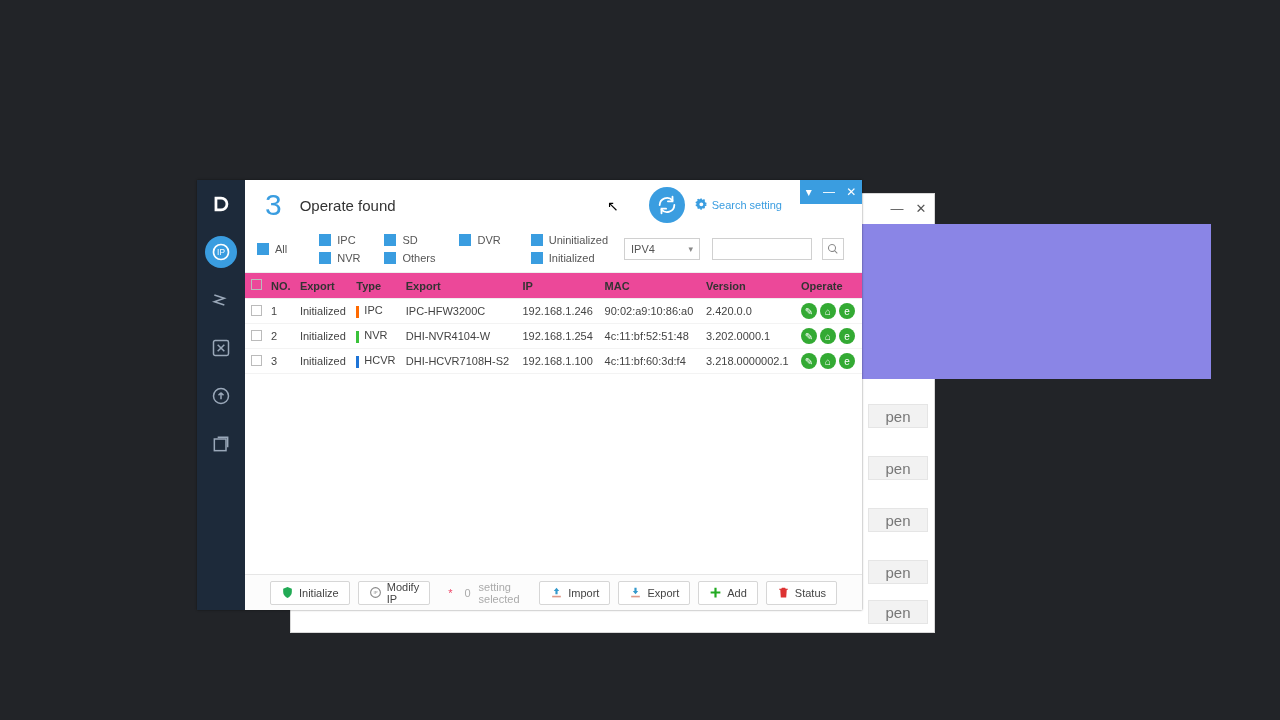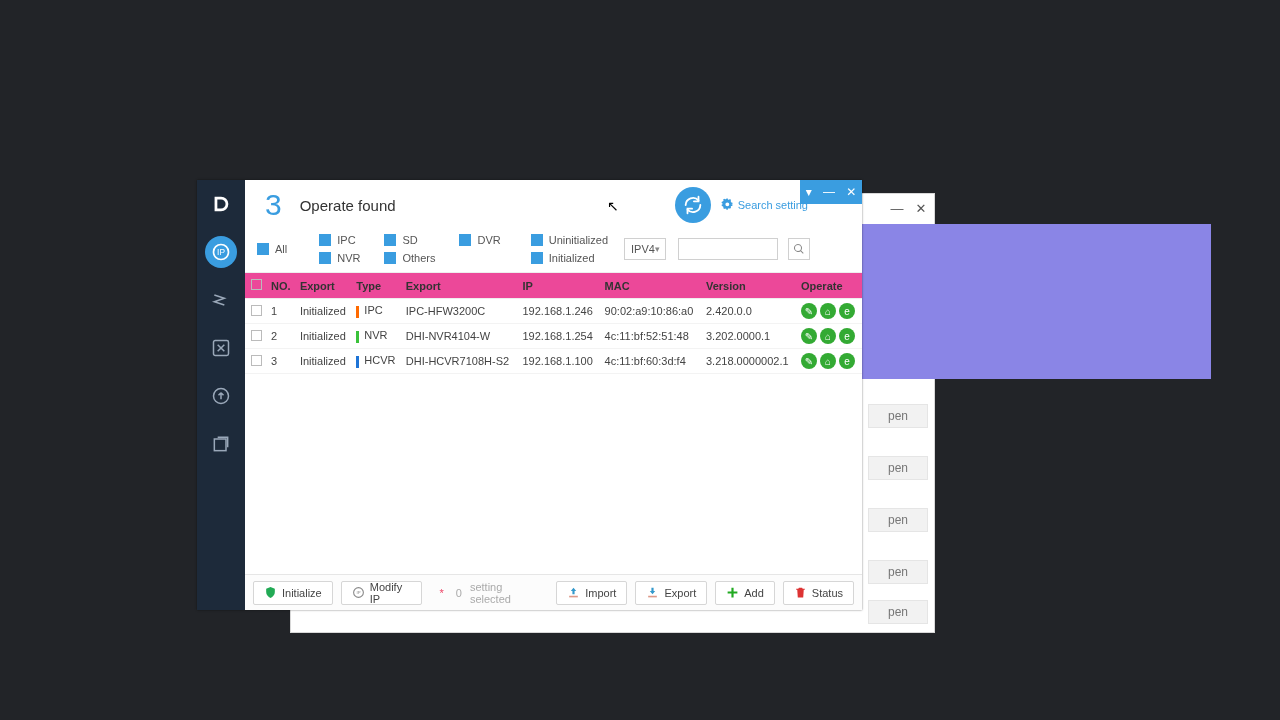--- a/index.html
+++ b/index.html
@@ -6,21 +6,21 @@
   body { background: #222428; width: 1280px; height: 720px; overflow: hidden; position: relative; }
 
   
   .bg-window {
     position: absolute; left: 290px; top: 193px; width: 645px; height: 440px;
     background: #fff; border: 1px solid #d8d8d8;
   }
   .bg-titlebar { height: 28px; display: flex; justify-content: flex-end; align-items: center; padding: 0 6px; gap: 10px; }
   .bg-win-ctrl { width: 14px; height: 14px; display:flex; align-items:center; justify-content:center; font-size:13px; color:#555;}
   .bg-purple { position:absolute; left: 560px; top: 30px; width: 360px; height: 155px; background:#8a85e6;}
-  .bg-open { position:absolute; right:6px; width:60px; height:24px; background:#f2f2f2; border:1px solid #e5e5e5; color:#777; font-size:12px; display:flex; align-items:center; justify-content:center; }
+  .bg-open { position:absolute; right:6px; width:60px; height:24px; background:#f2f2f2; border:1px solid #e5e5e5; color:#777; font-size:15px; display:flex; align-items:center; justify-content:center; }
 
   
   .app {
     position: absolute; left: 197px; top: 180px; width: 665px; height: 430px;
     background: #fff; display: flex;
     box-shadow: 0 0 2px rgba(0,0,0,.5);
   }
   .sidebar { width: 48px; background: #1d2a3a; display:flex; flex-direction:column; align-items:center; }
   .logo { width:48px; height:48px; display:flex; align-items:center; justify-content:center; color:#fff; font-weight:bold; font-size:18px;}
   .side-item { width:48px; height:48px; display:flex; align-items:center; justify-content:center; color:#9aa8b9; }
@@ -28,48 +28,48 @@
   .side-item svg { width:20px; height:20px; }
 
   .main { flex:1; display:flex; flex-direction:column; position:relative; }
 
   
   .titlebar { height:50px; display:flex; align-items:center; padding:0 12px; position:relative;}
   .big-count { font-size:30px; color:#3a9de0; font-weight:300; margin-right:18px; margin-left:8px;}
   .title-text { font-size:15px; color:#333; }
   .refresh-btn { margin-left:auto; margin-right:10px; width:36px; height:36px; border-radius:50%; background:#3a9de0; display:flex; align-items:center; justify-content:center; }
   .refresh-btn svg { width:22px; height:22px; stroke:#fff; fill:none; }
-  .search-setting { display:flex; align-items:center; gap:4px; color:#3a9de0; font-size:11px; margin-right:42px;}
+  .search-setting { display:flex; align-items:center; gap:4px; color:#3a9de0; font-size:11px; margin-right:68px;}
   .gear-icon svg{ width:13px; height:13px; fill:#3a9de0;}
   .win-controls { position:absolute; right:0; top:0; height:24px; width:62px; background:#3a9de0; display:flex; align-items:center; justify-content:space-around; color:#fff; font-size:12px;}
   .win-controls span{ cursor:pointer; }
 
   
   .filters { display:flex; align-items:center; padding:4px 12px 8px 12px; gap:6px; border-bottom:1px solid #eee; flex-wrap:wrap; font-size:11px; color:#555;}
   .filter-col { display:flex; flex-direction:column; gap:6px; }
   .chk { display:flex; align-items:center; gap:6px; }
   .chk-box { width:12px; height:12px; background:#3a9de0; }
-  .ip-dropdown { margin-left:10px; border:1px solid #d0d0d0; height:22px; width:42px; display:flex; align-items:center; justify-content:space-between; padding:0 6px; font-size:11px; color:#555;}
+  .ip-dropdown { margin-left:10px; border:1px solid #d0d0d0; height:22px; width:76px; display:flex; align-items:center; justify-content:space-between; padding:0 6px; font-size:11px; color:#555;}
   .ip-search { border:1px solid #d0d0d0; height:22px; width:100px; margin-left:6px;}
   .search-btn { border:1px solid #d0d0d0; height:22px; width:22px; display:flex; align-items:center; justify-content:center; margin-left:4px;}
   .search-btn svg{width:12px;height:12px;fill:#888;}
 
   
   .table-wrap { flex:1; overflow:auto; font-size:11px; color:#444; }
   table { border-collapse:collapse; width:100%; }
   th { text-align:left; padding:6px 4px; font-weight:bold; color:#333; border-bottom:1px solid #eee; background:#ec4899;}
   td { padding:4px 4px; border-bottom:1px solid #f3f3f3; }
   th:first-child, td:first-child { width:22px; text-align:center;}
   .cell-chk { width:11px; height:11px; border:1px solid #bbb; display:inline-block;}
   .type-bar { display:inline-block; width:3px; height:12px; margin-right:5px; vertical-align:middle; }
   .op-btns { display:flex; gap:3px; }
   .op { width:16px; height:16px; border-radius:50%; display:flex; align-items:center; justify-content:center; color:#fff; font-size:10px;}
 
   
-  .bottombar { height:36px; border-top:1px solid #e6e6e6; background:#fcfcfc; display:flex; align-items:center; padding:0 8px; gap:8px; font-size:11px; color:#444;}
+  .bottombar { height:36px; border-top:1px solid #e6e6e6; background:#fcfcfc; display:flex; align-items:center; padding:0 25px; gap:8px; font-size:11px; color:#444;}
   .bbtn { border:1px solid #d6d6d6; background:#fff; height:24px; padding:0 10px; display:flex; align-items:center; gap:5px; border-radius:2px;}
   .star { color:#e46; margin-left:10px; margin-right:4px;}
   .sel-count { color:#aaa; }
   .spacer { flex:1; }
   .ico { width:13px; height:13px; display:inline-flex; }
 
   .cursor { position:absolute; left:607px; top:198px; font-size:14px; color:#000; pointer-events:none;}
 </style>
 </head>
 <body>

